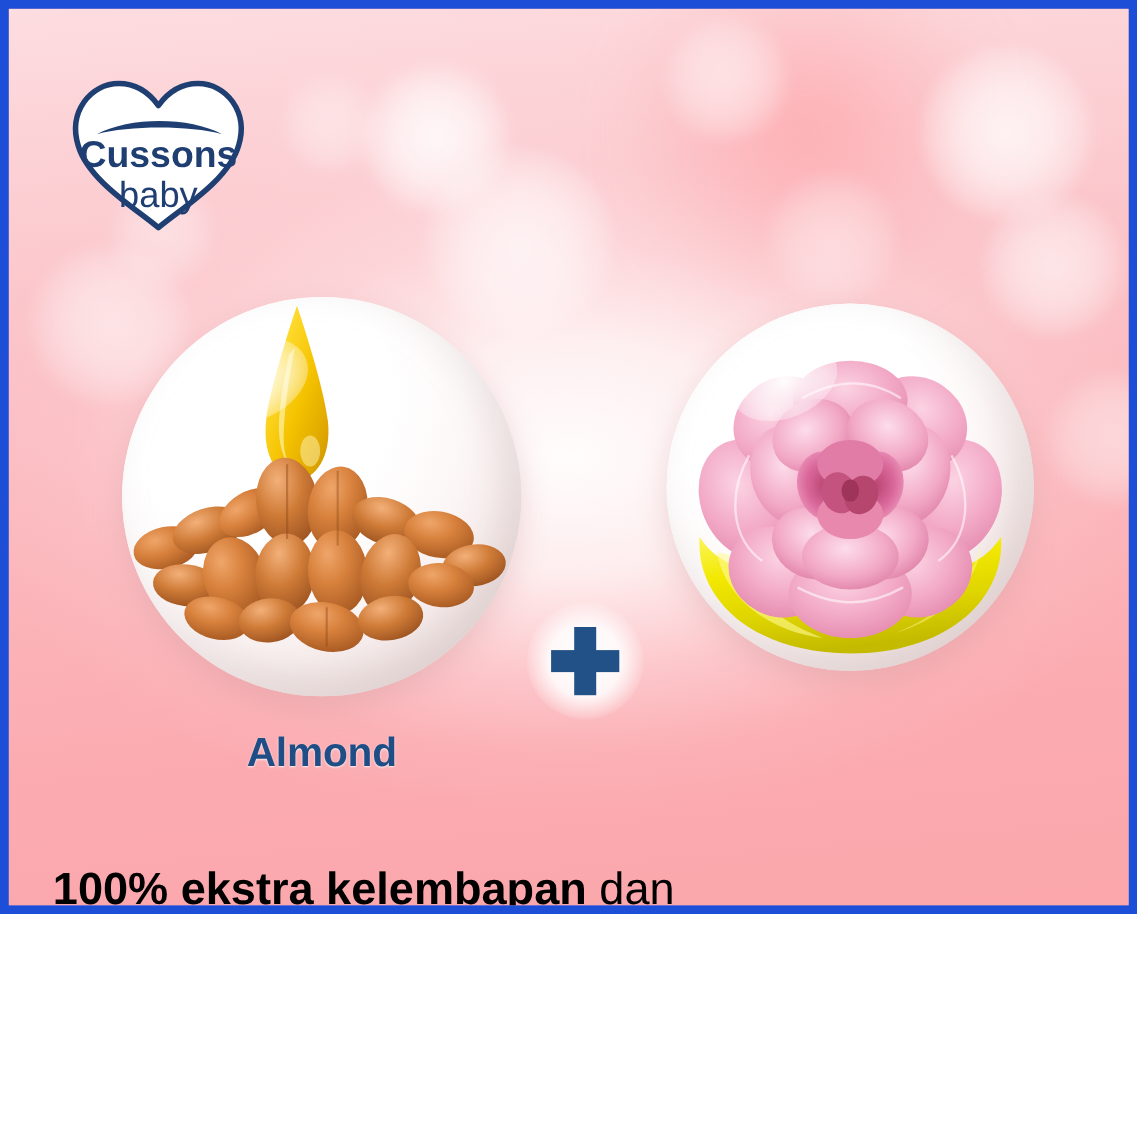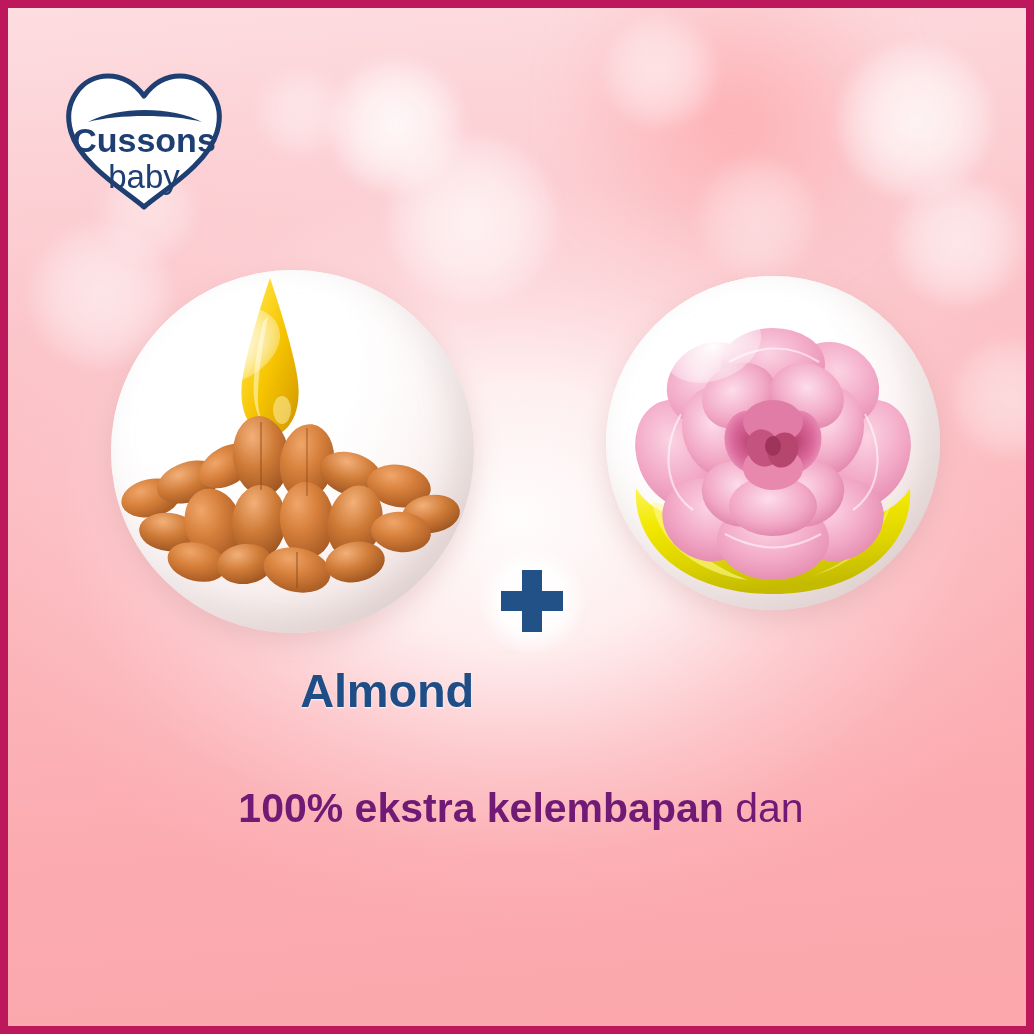--- a/index.html
+++ b/index.html
@@ -3,24 +3,24 @@
 <meta charset="utf-8">
 <style>
   html, body {
     margin: 0;
     padding: 0;
     background: #ffffff;
   }
   #poster {
     position: relative;
     width: 1034px;
-    height: 1034px;
+    height: 831px;
     overflow: hidden;
     box-sizing: border-box;
-    border: 8px solid #be185d;
+    border: 8px solid #1d4ed8;
     background: #fcb6ba;
     font-family: "Liberation Sans", sans-serif;
   }
 
   
   .bg-base {
     position: absolute;
     inset: 0;
     background:
       radial-gradient(ellipse 62% 46% at 50% 50%,
@@ -142,39 +142,39 @@
     position: absolute;
     background: #215186;
     display: block;
   }
   .plus i.h { left: 0; top: 21px; width: 62px; height: 20px; }
   .plus i.v { left: 21px; top: 0; width: 20px; height: 62px; }
 
   
   .ing-label {
     position: absolute;
-    text-align: right;
+    text-align: center;
     color: #1f4e87;
     font-weight: bold;
-    font-size: 47px;
+    font-size: 37px;
     letter-spacing: -0.2px;
     text-shadow: 0 1px 2px rgba(255,255,255,0.85);
     white-space: nowrap;
   }
   .label-left  { left: 103px; top: 655px; width: 363px; }
   .label-right { left: 598px; top: 655px; width: 334px; }
 
   
   .tagline {
     position: absolute;
     left: 40px;
     top: 778px;
     width: 946px;
-    text-align: center;
-    color: #701a75;
+    text-align: left;
+    color: #000000;
     line-height: 1.12;
   }
   .tagline .line1 { font-size: 41px; white-space: nowrap; }
   .tagline .line2 { font-size: 41px; white-space: nowrap; margin-top: 4px; }
   .tagline b { font-weight: bold; }
   .tagline span.reg { font-weight: normal; }
 </style>
 </head>
 <body>
 

